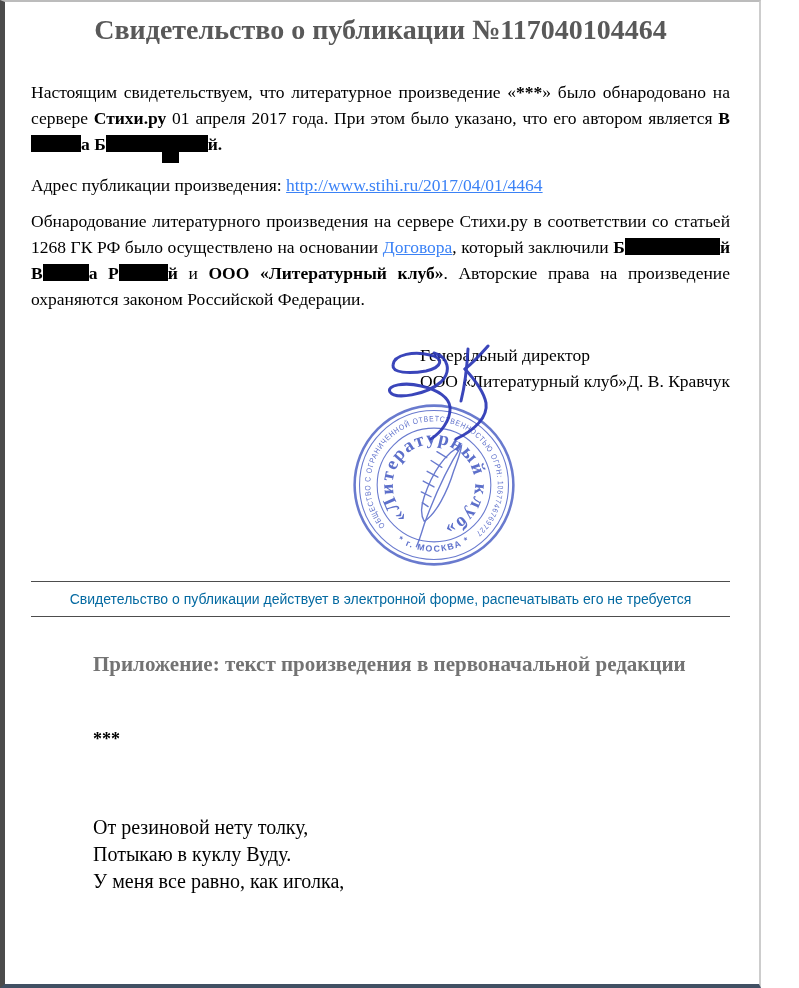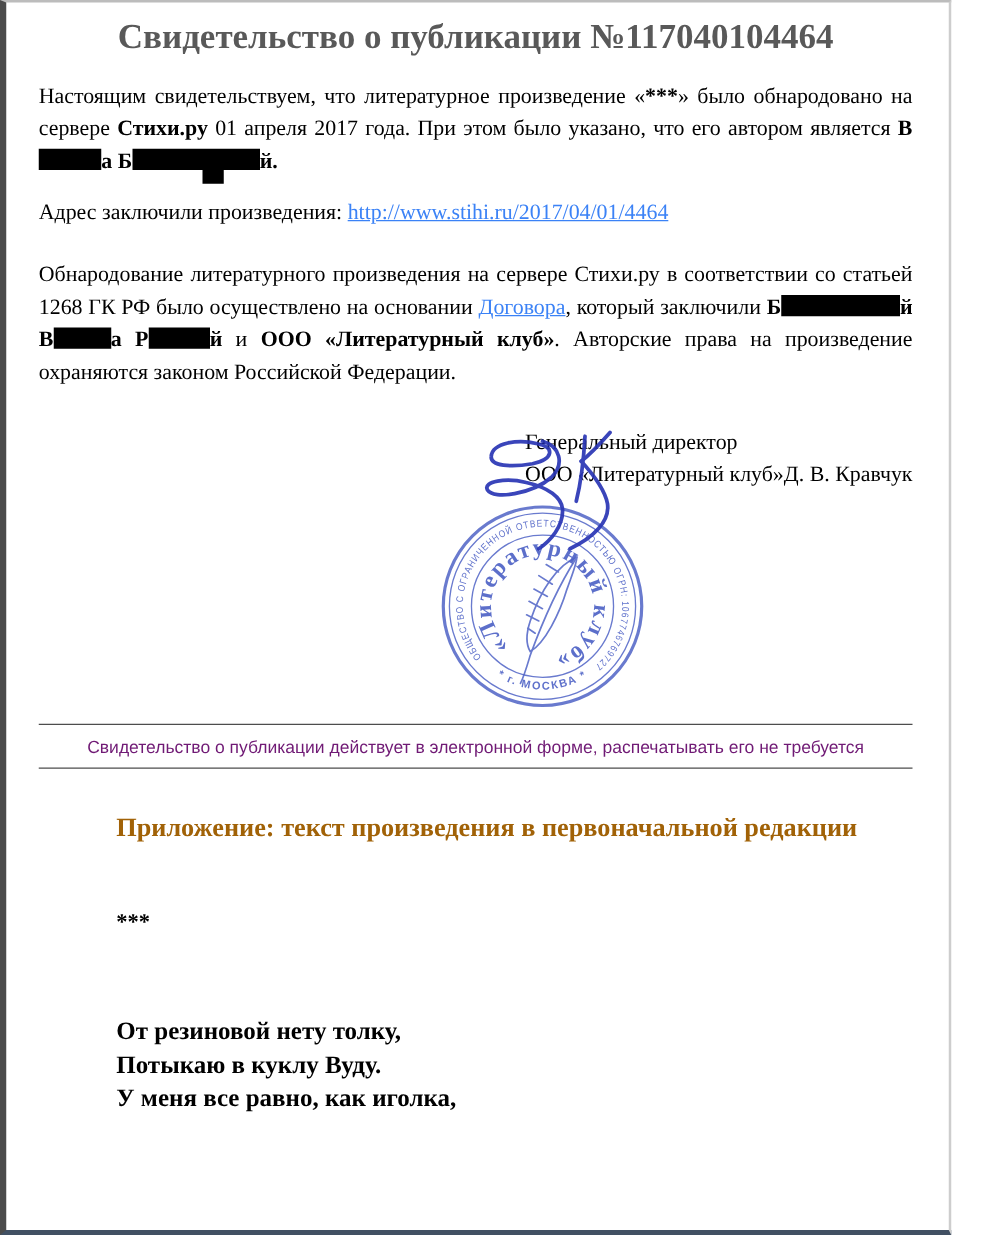--- a/index.html
+++ b/index.html
@@ -19,22 +19,22 @@
   .content{padding:6px 29px 0 26px;}
   h1.title{
     font-size:28px;font-weight:bold;color:#595959;
     text-align:center;margin:4px 0 0 0;line-height:1.25;
     font-family:"Liberation Serif", serif;
   }
   p.body{
     font-size:17.5px;line-height:26px;text-align:justify;
     margin:15px 0 0 0;
   }
-  p.p1{margin-top:16px;}
-  p.p3{margin-top:24px;}
+  p.p1{margin-top:32px;}
+  p.p3{margin-top:10px;}
   b{font-weight:bold;}
   a.doclink{color:#3b82f6;text-decoration:underline;cursor:pointer;}
   .redact{
     display:inline-block;background:#000;height:17px;
     vertical-align:-2px;
   }
   .r1a{width:50px;}
   .r1b{width:102px;position:relative;}
   .r1b::after{
     content:'';position:absolute;left:55%;bottom:-11px;
@@ -48,43 +48,43 @@
     margin-top:30px;font-size:17.5px;line-height:26px;
   }
   .sig-left div{white-space:nowrap;}
   .sig-right{white-space:nowrap;}
   .rule{border:none;border-top:1px solid #4d4d4d;margin:0;}
   .rule1{margin-top:187px;}
   .rule2{margin-top:8px;}
   .note{
     font-family:"Liberation Sans", sans-serif;
     font-size:14px;line-height:18px;text-align:center;
-    margin-top:8px;color:#701a75;
+    margin-top:8px;color:#0369a1;
   }
   .appendix{padding-left:62px;}
   .appendix-heading{
     font-size:21px;font-weight:bold;line-height:27px;
-    margin-top:34px;color:#a16207;
+    margin-top:34px;color:#737373;
   }
   .work-title{font-size:18px;font-weight:bold;line-height:22px;margin-top:50px;}
-  .poem{margin-top:64px;font-size:20px;line-height:27px;font-weight:bold;}
+  .poem{margin-top:64px;font-size:20px;line-height:27px;}
   .stamp-svg{position:absolute;left:331px;top:385px;pointer-events:none;}
   .sig-svg{position:absolute;left:330px;top:325px;pointer-events:none;z-index:2;}
 </style>
 </head>
 <body>
 
 <div class="page">
   <div class="content">
 
     <h1 class="title">Свидетельство о публикации №117040104464</h1>
 
     <p class="body p1"><span>Настоящим свидетельствуем, что литературное произведение «</span><b>***</b><span>» было обнародовано на сервере </span><b>Стихи.ру</b><span> 01 апреля 2017 года. При этом было указано, что его автором является </span><b>В</b><span class="redact r1a"></span><b>а Б</b><span class="redact r1b"></span><b>й.</b></p>
 
-    <p class="body p2"><span>Адрес заключили произведения: </span><a class="doclink" href="#">http://www.stihi.ru/2017/04/01/4464</a></p>
+    <p class="body p2"><span>Адрес публикации произведения: </span><a class="doclink" href="#">http://www.stihi.ru/2017/04/01/4464</a></p>
 
     <p class="body p3"><span>Обнародование литературного произведения на сервере Стихи.ру в соответствии со статьей 1268 ГК РФ было осуществлено на основании </span><a class="doclink" href="#">Договора</a><span>, который заключили </span><b>Б</b><span class="redact r3a"></span><b>й В</b><span class="redact r3b"></span><b>а Р</b><span class="redact r3c"></span><b>й</b><span> и </span><b>ООО «Литературный клуб»</b><span>. Авторские права на произведение охраняются законом Российской Федерации.</span></p>
 
 
     <div class="sig-row">
       <div class="sig-left">
         <div>Генеральный директор</div>
         <div>ООО «Литературный клуб»</div>
       </div>
       <div class="sig-right">Д. В. Кравчук</div>

